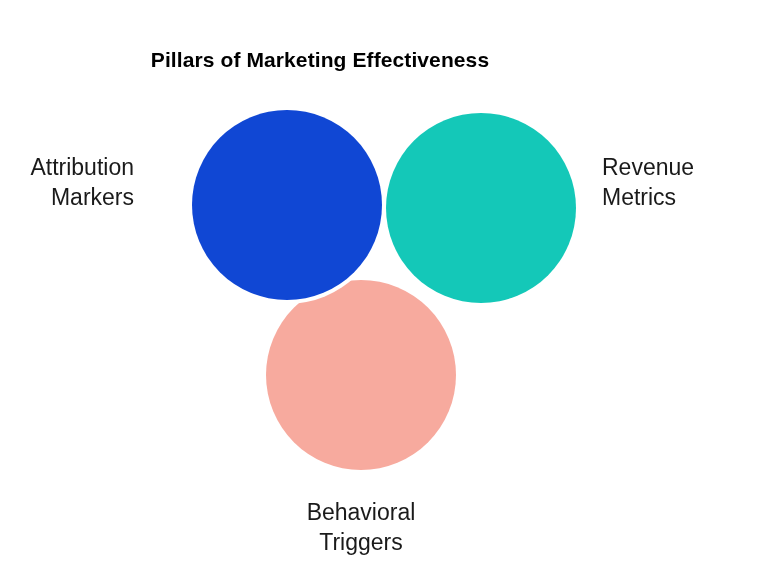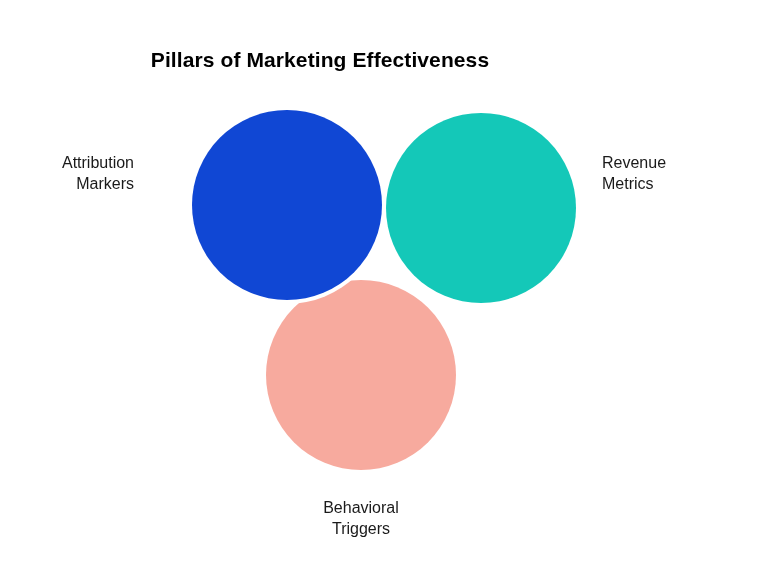--- a/index.html
+++ b/index.html
@@ -42,21 +42,21 @@
     position: absolute;
     left: 0;
     top: 0;
     width: 768px;
     height: 582px;
     display: block;
   }
 
   .set-label {
     position: absolute;
-    font-size: 16px;
+    font-size: 23px;
     color: #1a1a1a;
     line-height: 1.32;
     white-space: pre-line;
   }
 
   #label-attribution {
     left: 8px;
     top: 152px;
     width: 126px;
     text-align: right;

